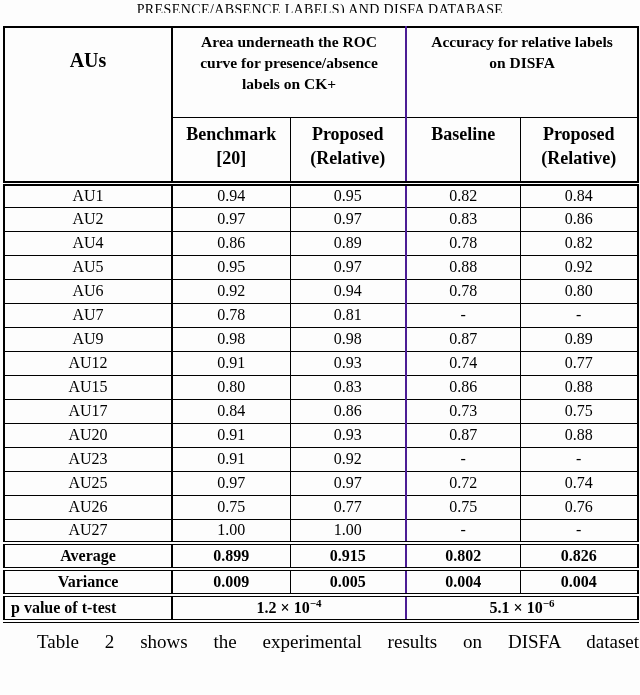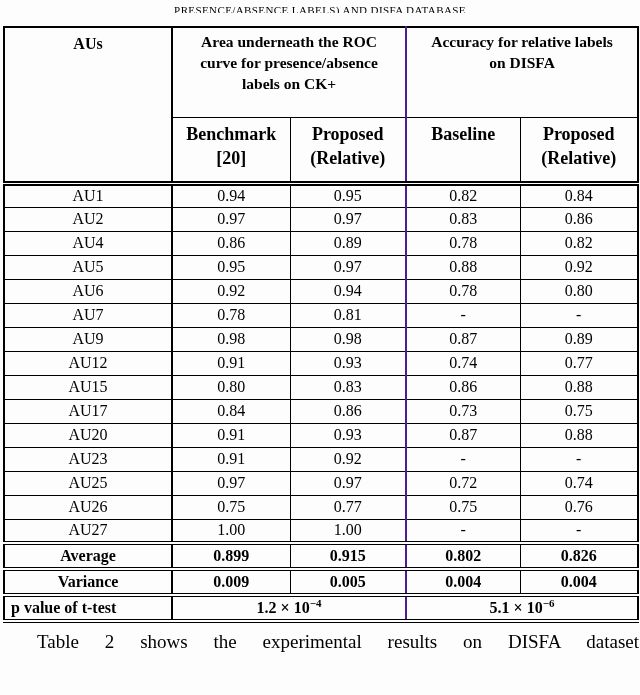--- a/index.html
+++ b/index.html
@@ -12,21 +12,21 @@
     overflow: hidden;
   }
 
   
   .caption-wrap {
     height: 13px; overflow: hidden; text-align: center;
   }
   .caption {
     display: inline-block;
     margin-top: -3px;
-    font-size: 11px;
+    font-size: 14px;
     letter-spacing: 0.4px;
     white-space: nowrap;
     text-decoration: underline;
   }
 
   
   table {
     border-collapse: collapse;
     table-layout: fixed;
     width: 634px;
@@ -35,21 +35,21 @@
   }
   th, td {
     border: 1px solid #000;
     text-align: center;
     vertical-align: middle;
     overflow: hidden;
     padding: 0;
   }
   th { font-weight: bold; vertical-align: top; }
 
-  .aus-h   { font-size: 16px; padding-top: 7px; }
+  .aus-h   { font-size: 20px; padding-top: 21px; }
   .grp-h   { height: 90px; font-size: 15.5px; padding: 4px 16px 0 16px; line-height: 1.35; }
   .sub-h   { height: 66px; font-size: 18px; padding: 4px 10px 0 10px; line-height: 1.35; }
 
   tbody td { height: 24px; font-size: 16px; }
 
   
   .sepL { border-left: 2px solid #4c1d95; }
   .auCol { border-right: 2px solid #000; }
 
   

